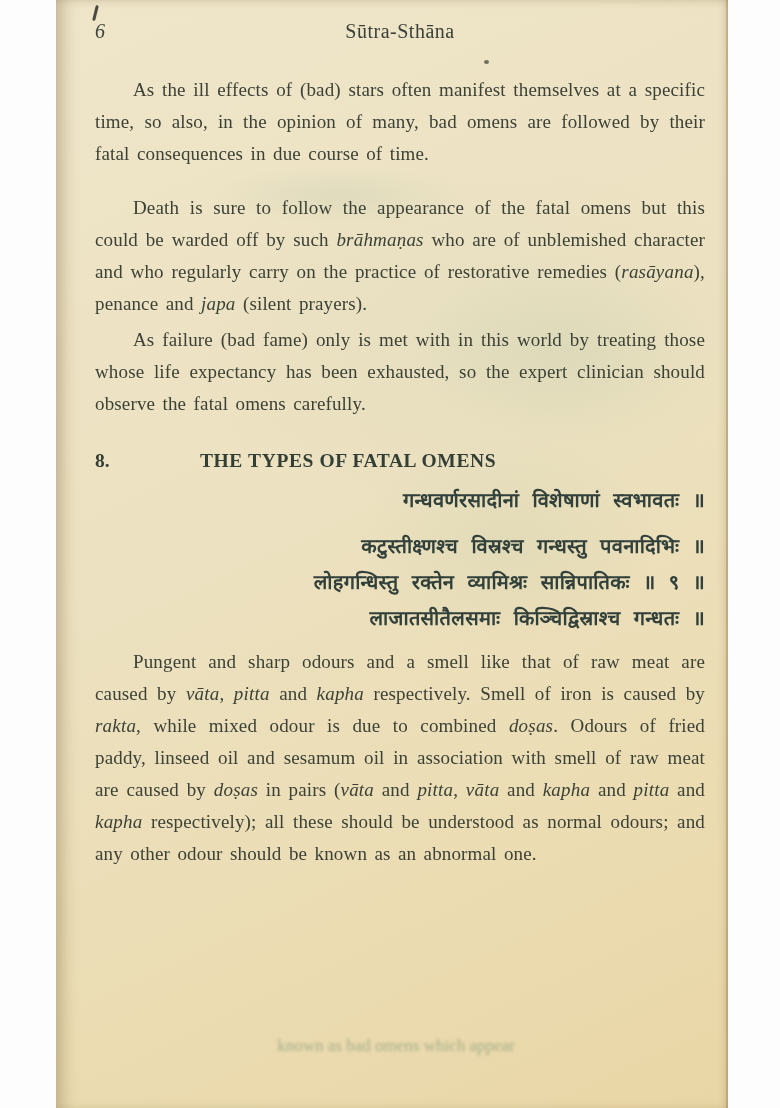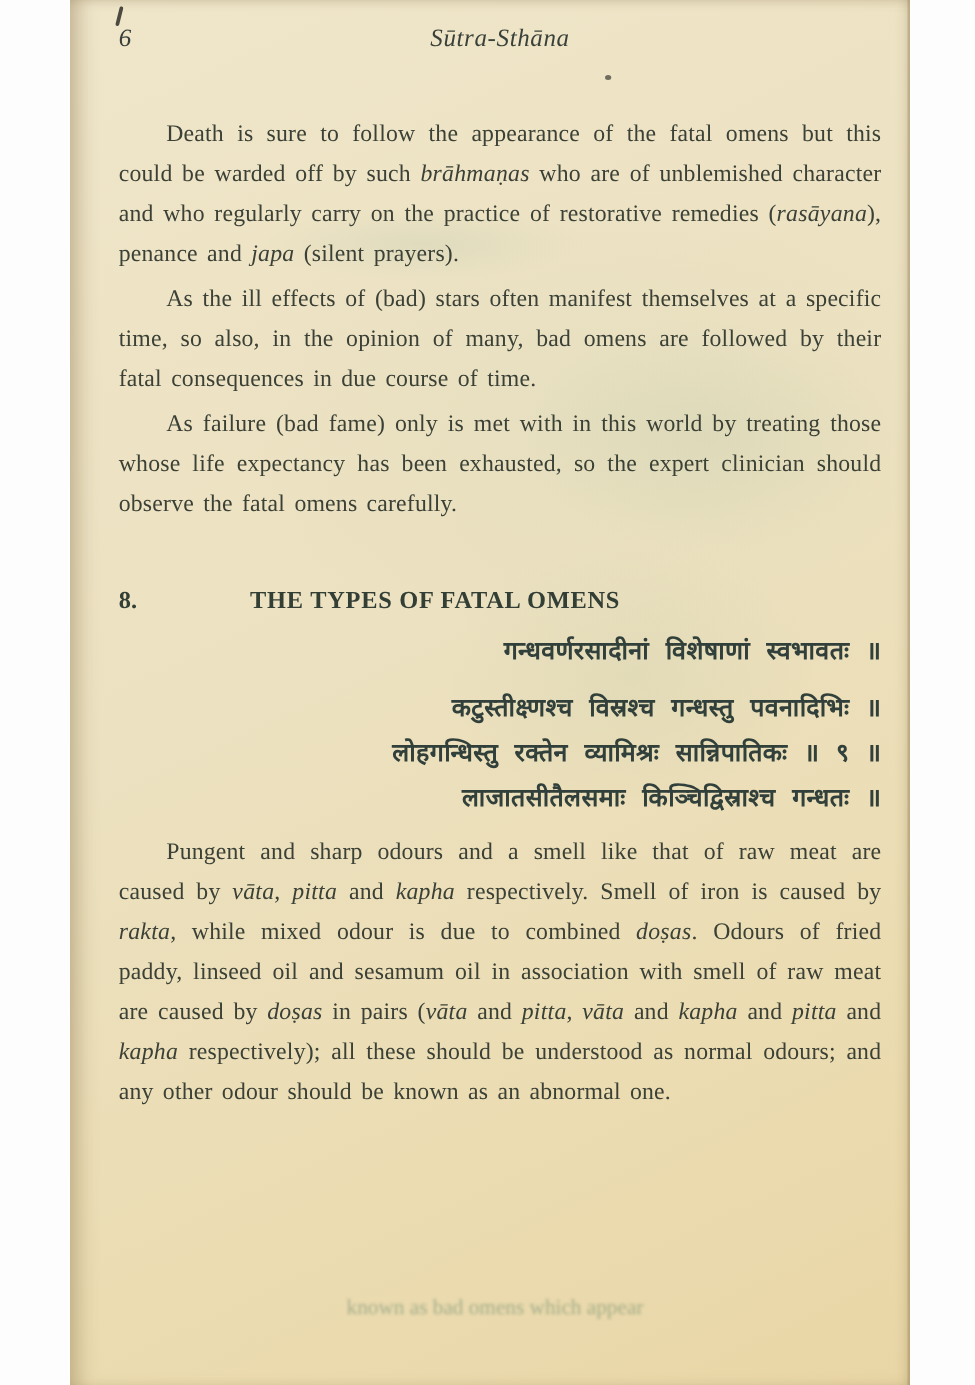--- a/index.html
+++ b/index.html
@@ -30,21 +30,21 @@
   .content { position: relative; padding: 0 23px 0 39px; color: #3b4136; }
 
   
   .running-header { position: relative; height: 50px; padding-top: 20px; }
   .pagenum {
     position: absolute; left: 0; top: 20px;
     font-style: italic; font-size: 20px; color: #39413a;
   }
   .runtitle {
     display: block; text-align: center;
-    font-style: italic; font-size: 20px; letter-spacing: 0.5px; color: #39413a;
+    font-size: 20px; letter-spacing: 0.5px; color: #39413a;
   }
 
   
   p.para {
     margin: 4px 0 0 0;
     font-size: 19px; line-height: 32px;
     text-align: justify; text-indent: 38px;
     word-spacing: 2.5px; letter-spacing: 0.15px;
     color: #3b4136;
   }
@@ -52,21 +52,21 @@
   p.first { margin-top: 22px; }
   p.after-verse { margin-top: 8px; }
 
   
   .section-heading {
     display: flex; align-items: baseline;
     margin: 30px 0 10px 0;
     font-size: 19.5px; font-weight: 700; color: #333e35;
   }
   .sec-num { display: inline-block; min-width: 105px; }
-  .sec-title { letter-spacing: 0.6px; margin-top: 20px; }
+  .sec-title { letter-spacing: 0.6px; }
 
   
   .verse { margin: 6px 0 10px 0; text-align: right; }
   .verse-line {
     font-family: "DejaVu Sans", sans-serif;
     font-weight: 700; font-size: 20px; line-height: 36px;
     color: #31403a; letter-spacing: 0.3px;
     word-spacing: 6px;
   }
 
@@ -113,22 +113,22 @@
     <div class="ghost-blob blob-c"></div>
     <div class="ghost-line">known as bad omens which appear</div>
 
     <div class="content">
 
       <div class="running-header">
         <span class="pagenum">6</span>
         <span class="runtitle">Sūtra-Sthāna</span>
       </div>
 
+      <p class="para"><span>As the ill effects of (bad) stars often manifest themselves at a specific time, so also, in the opinion of many, bad omens are followed by their fatal consequences in due course of time.</span></p>
       <p class="para first"><span>Death is sure to follow the appearance of the fatal omens but this could be warded off by such </span><i>brāhmaṇas</i><span> who are of unblemished character and who regularly carry on the practice of restorative remedies (</span><i>rasāyana</i><span>), penance and </span><i>japa</i><span> (silent prayers).</span></p>
-      <p class="para"><span>As the ill effects of (bad) stars often manifest themselves at a specific time, so also, in the opinion of many, bad omens are followed by their fatal consequences in due course of time.</span></p>
       <p class="para"><span>As failure (bad fame) only is met with in this world by treating those whose life expectancy has been exhausted, so the expert clinician should observe the fatal omens carefully.</span></p>
 
       <div class="section-heading">
         <span class="sec-num">8.</span>
         <span class="sec-title">THE TYPES OF FATAL OMENS</span>
       </div>
 
       <div class="verse">
         <div class="verse-line">गन्धवर्णरसादीनां  विशेषाणां  स्वभावतः ॥</div>
       </div>

